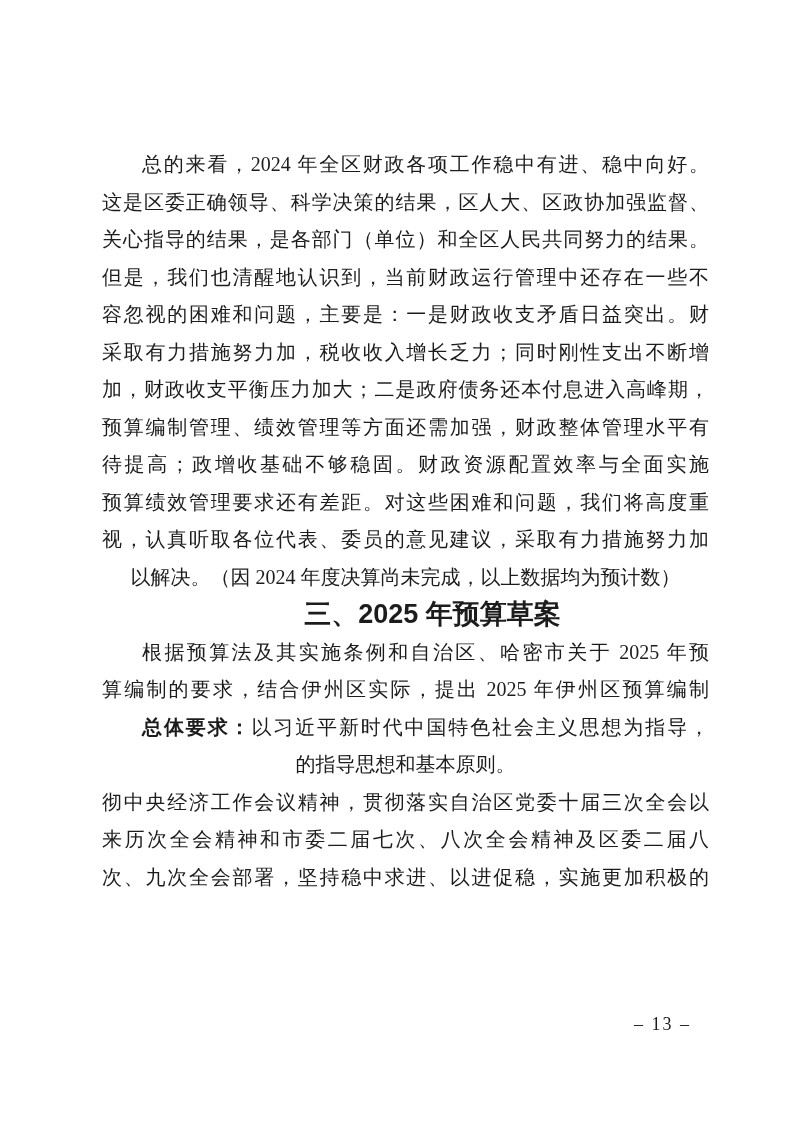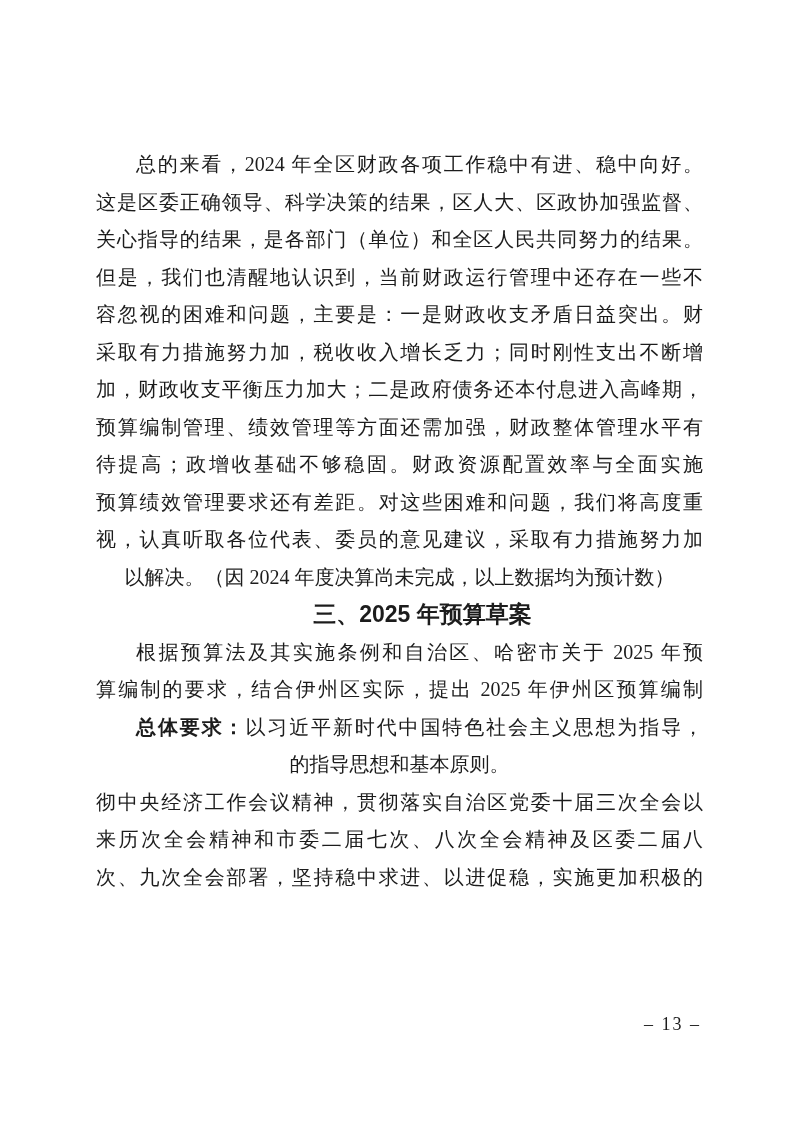--- a/index.html
+++ b/index.html
@@ -8,47 +8,47 @@
     height: 1122px;
     background: #ffffff;
     position: relative;
     overflow: hidden;
     font-family: "Liberation Serif", "DejaVu Serif", serif;
     color: #1c1c1c;
   }
   .body-text {
     position: absolute;
     top: 146px;
-    left: 96px;
+    left: 102px;
     width: 607px;
   }
   .ln {
     font-size: 20px;
     line-height: 37.5px;
     height: 37.5px;
     text-align: center;
   }
   .j {
     text-align: justify;
     text-align-last: justify;
   }
   .in { text-indent: 2em; }
   .hd {
     font-family: "Liberation Sans", "DejaVu Sans", sans-serif;
     font-weight: bold;
-    font-size: 23px;
+    font-size: 27px;
   }
   .lead {
     font-family: "Liberation Sans", "DejaVu Sans", sans-serif;
     font-weight: bold;
   }
   .page-number {
     position: absolute;
     top: 1014px;
-    right: 92px;
+    right: 102px;
     font-size: 18px;
     letter-spacing: 2px;
     color: #1c1c1c;
     font-family: "Liberation Serif", "DejaVu Serif", serif;
   }
 </style>
 </head>
 <body>
 
 <div class="page">

